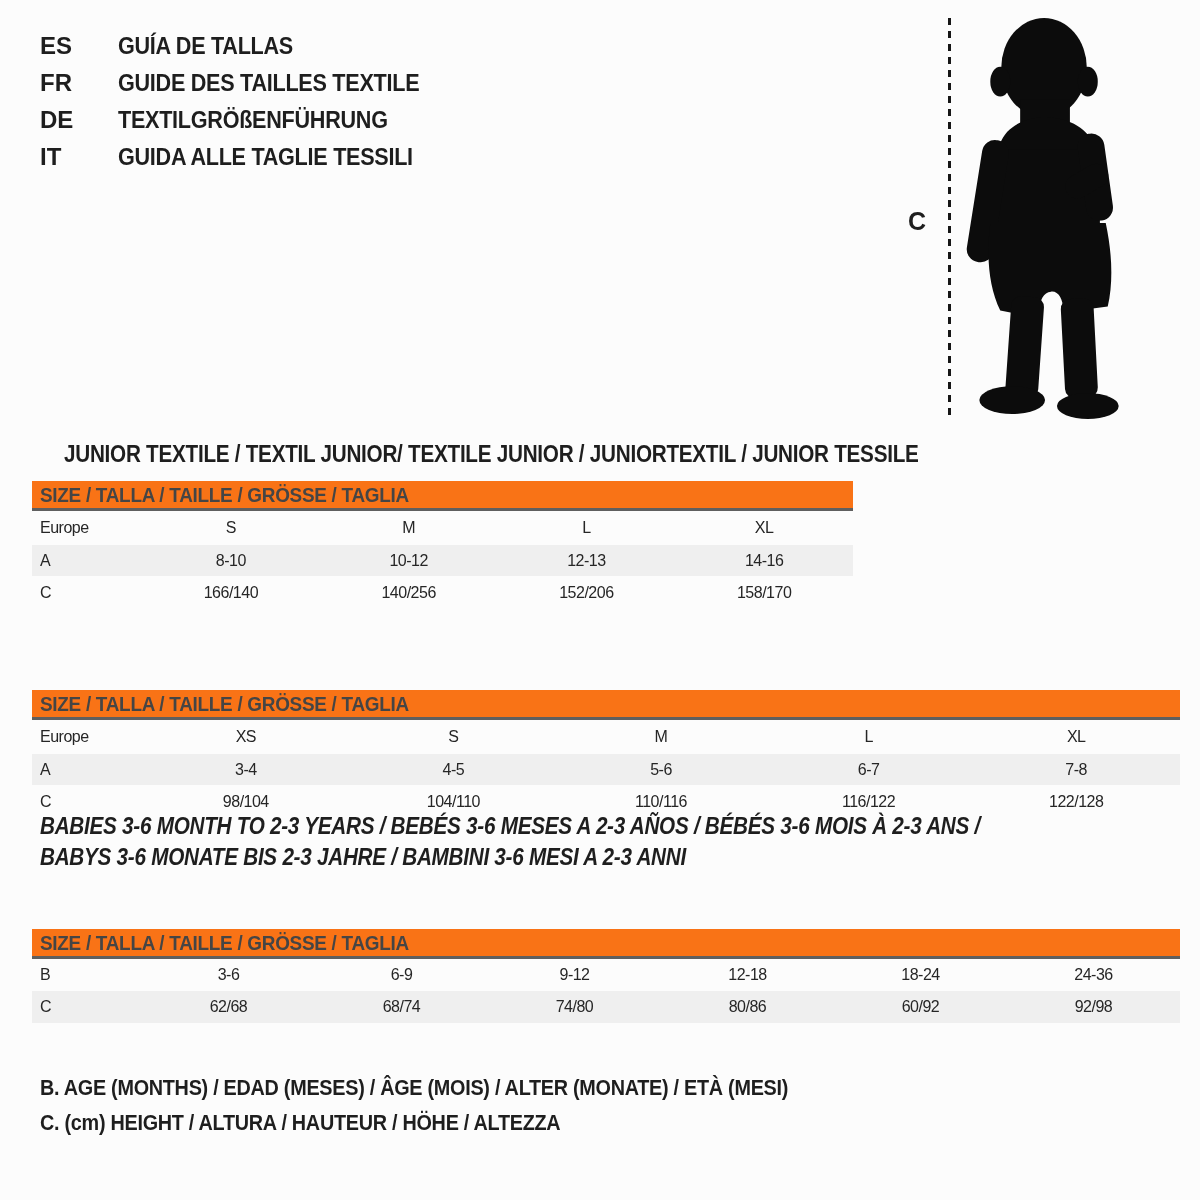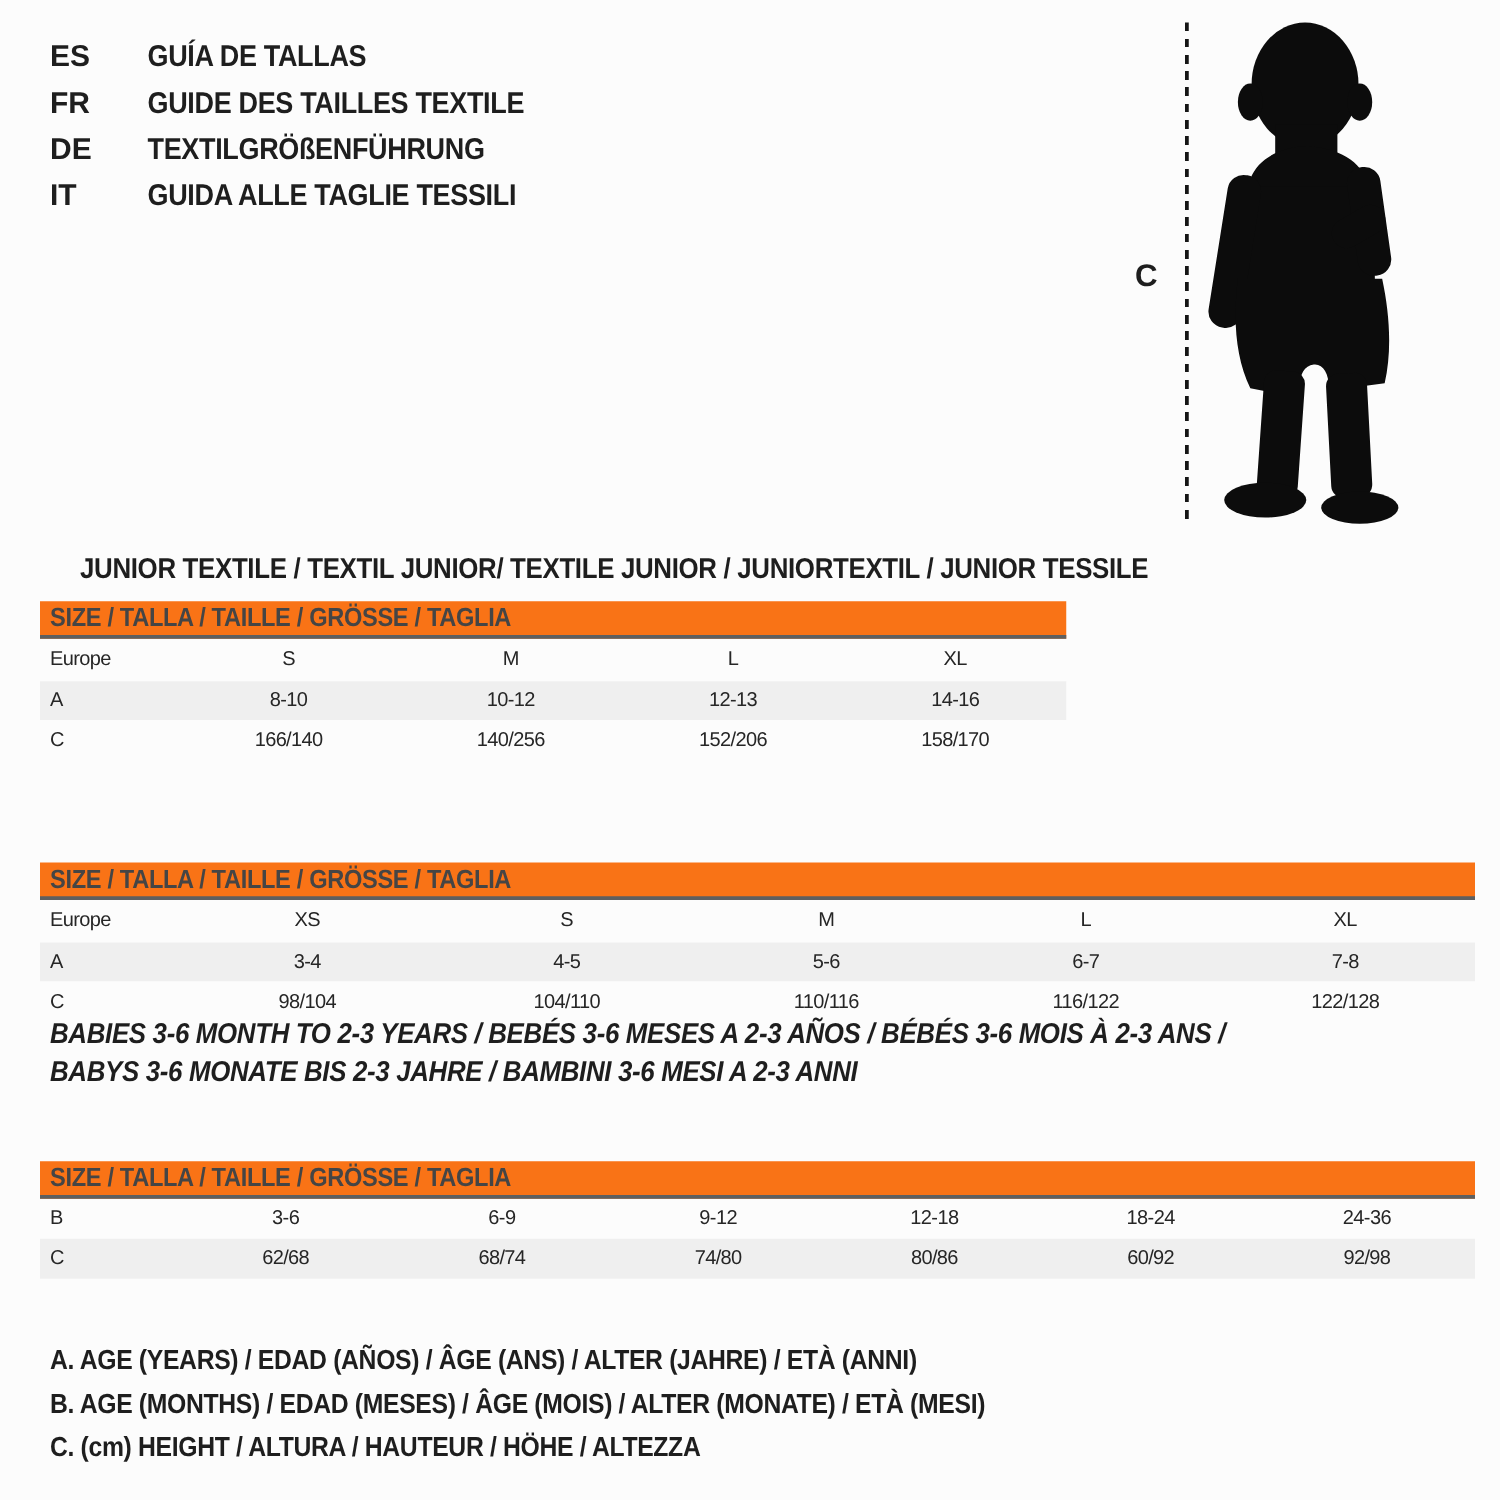--- a/index.html
+++ b/index.html
@@ -179,23 +179,20 @@
       <span class="cell">68/74</span>
       <span class="cell">74/80</span>
       <span class="cell">80/86</span>
       <span class="cell">60/92</span>
       <span class="cell">92/98</span>
     </div>
   </div>
 
   <div class="legend">
     <div class="legend-line">
-      <span class="cond">A. AGE (YEARS) / EDAD (AÑOS) / ÂGE (ANS) / ALTER (JAHRE) / ETÀ (ANNI)</span>
-    </div>
-    <div class="legend-line">
       <span class="cond">B. AGE (MONTHS) / EDAD (MESES) / ÂGE (MOIS) / ALTER (MONATE) / ETÀ (MESI)</span>
     </div>
     <div class="legend-line">
       <span class="cond">C. (cm) HEIGHT / ALTURA / HAUTEUR / HÖHE / ALTEZZA</span>
     </div>
   </div>
 
 </div>
 
 </body></html>

